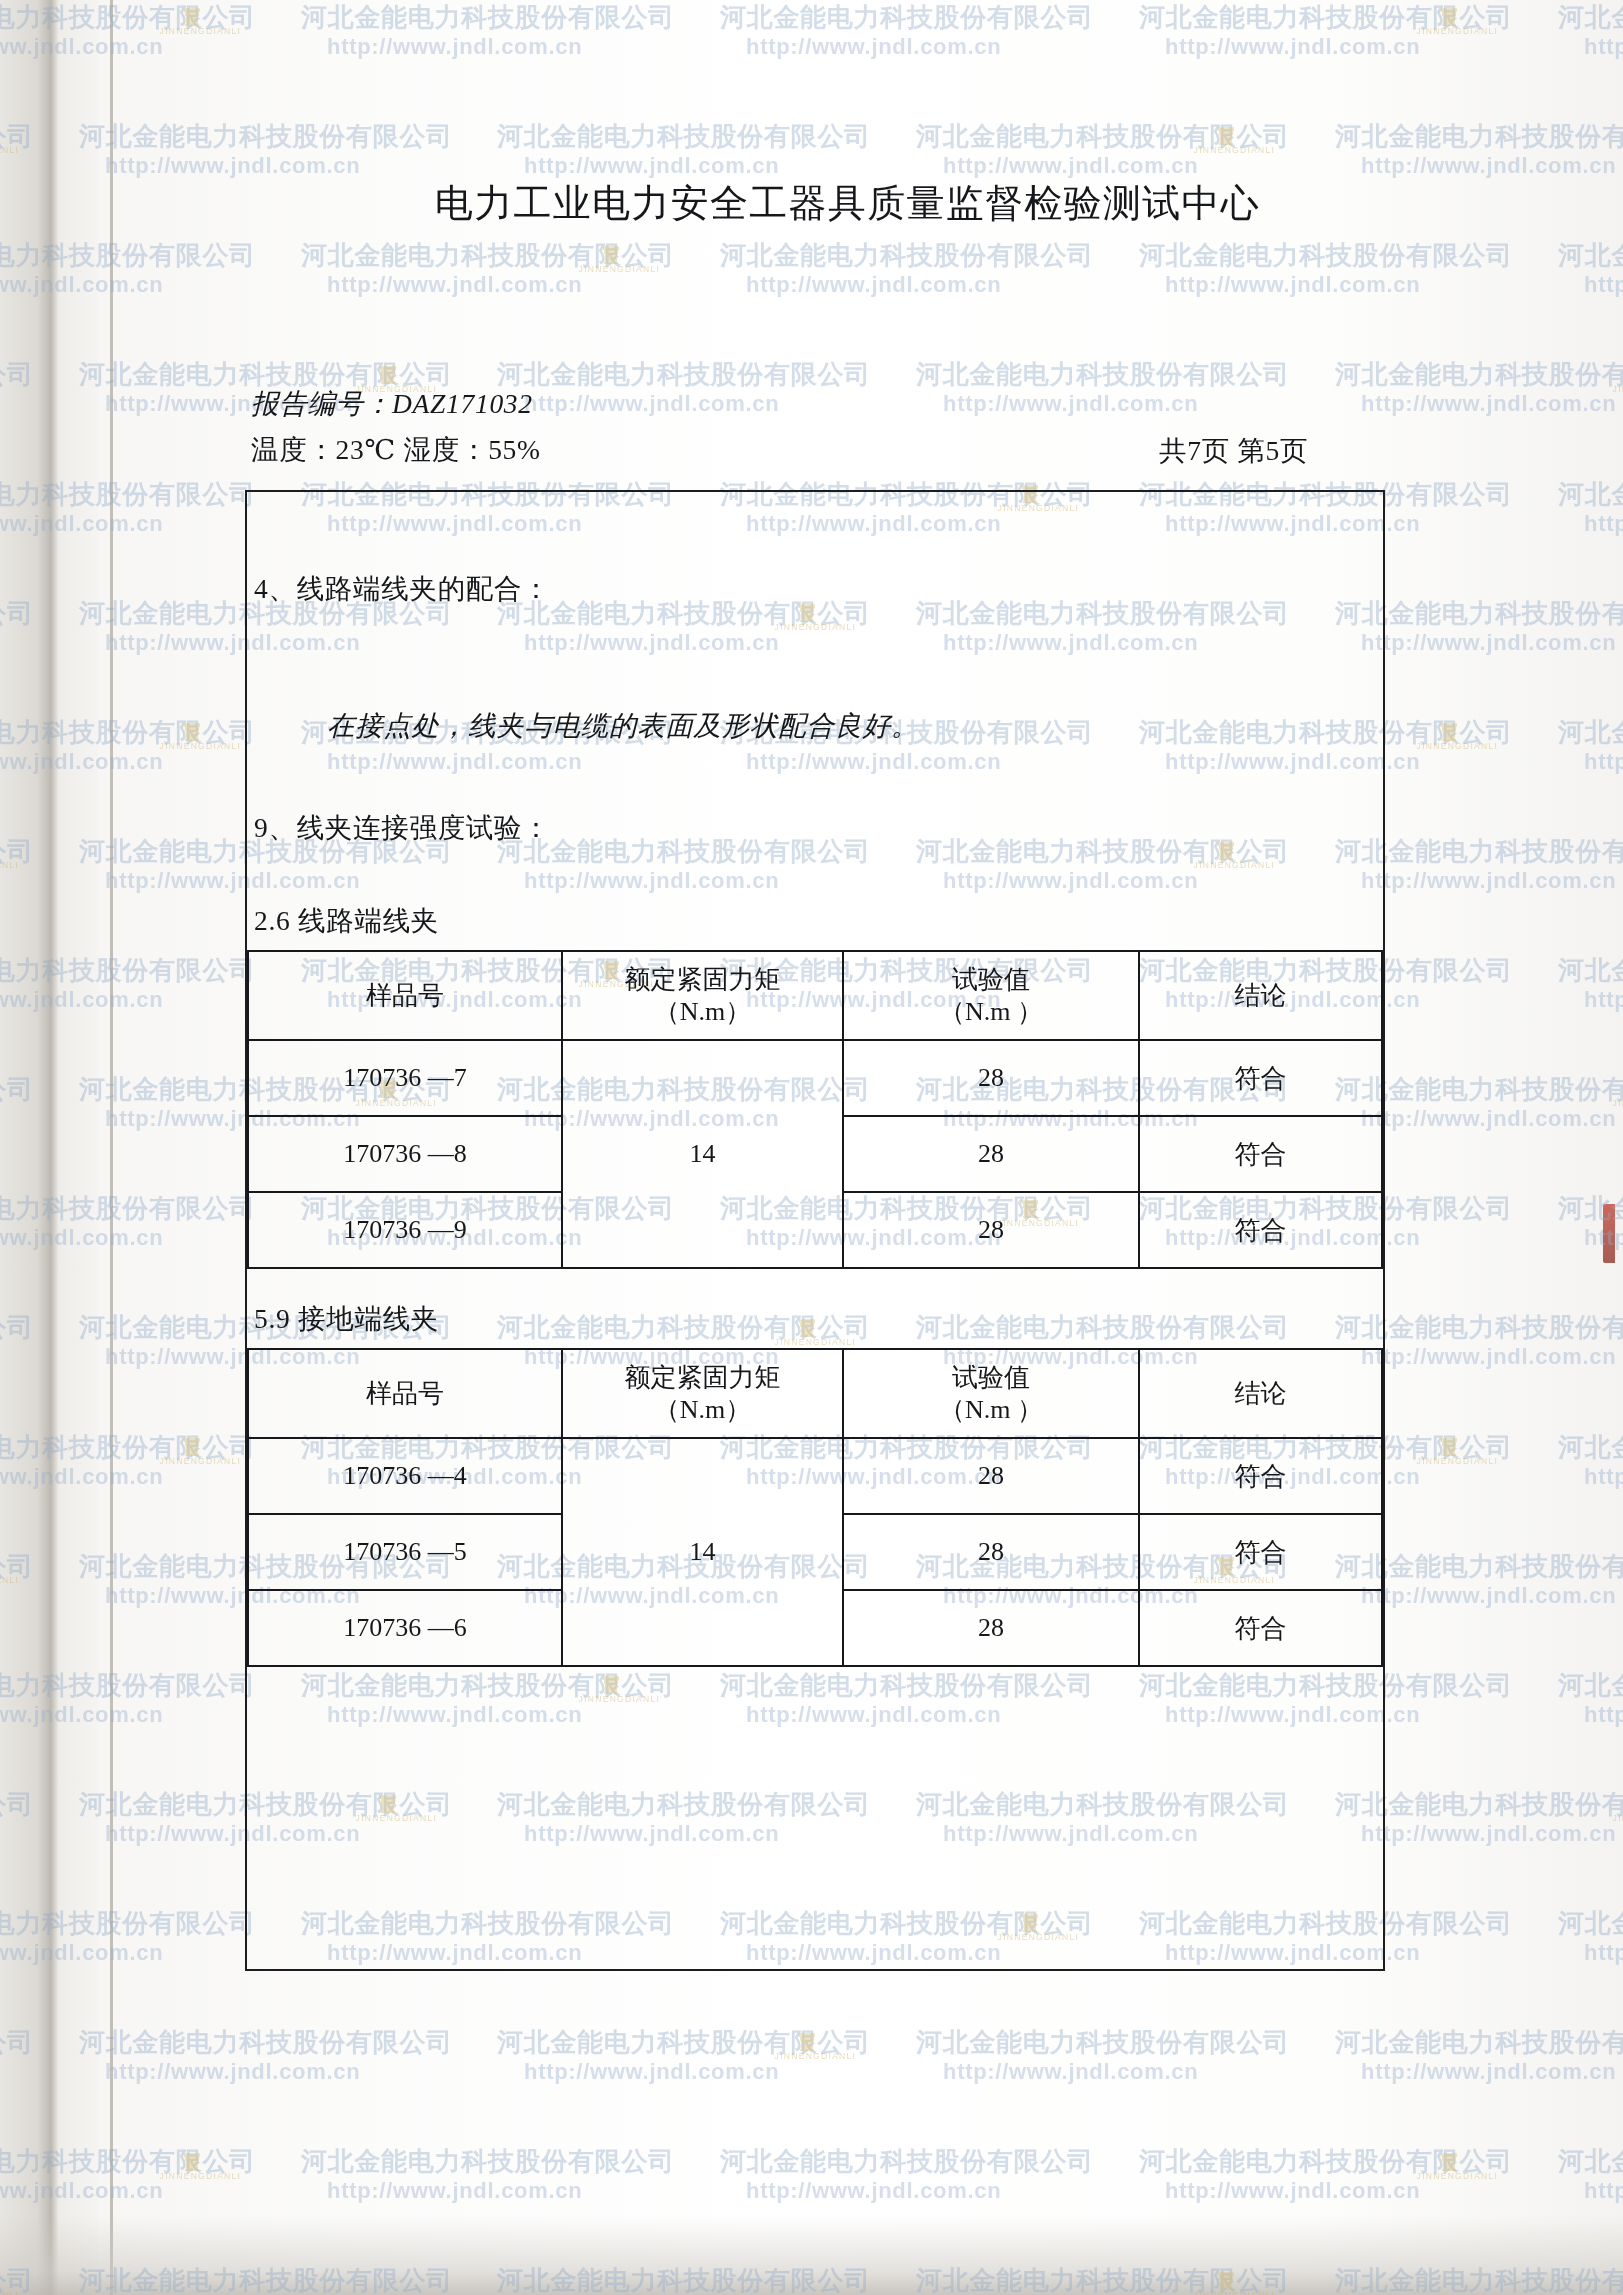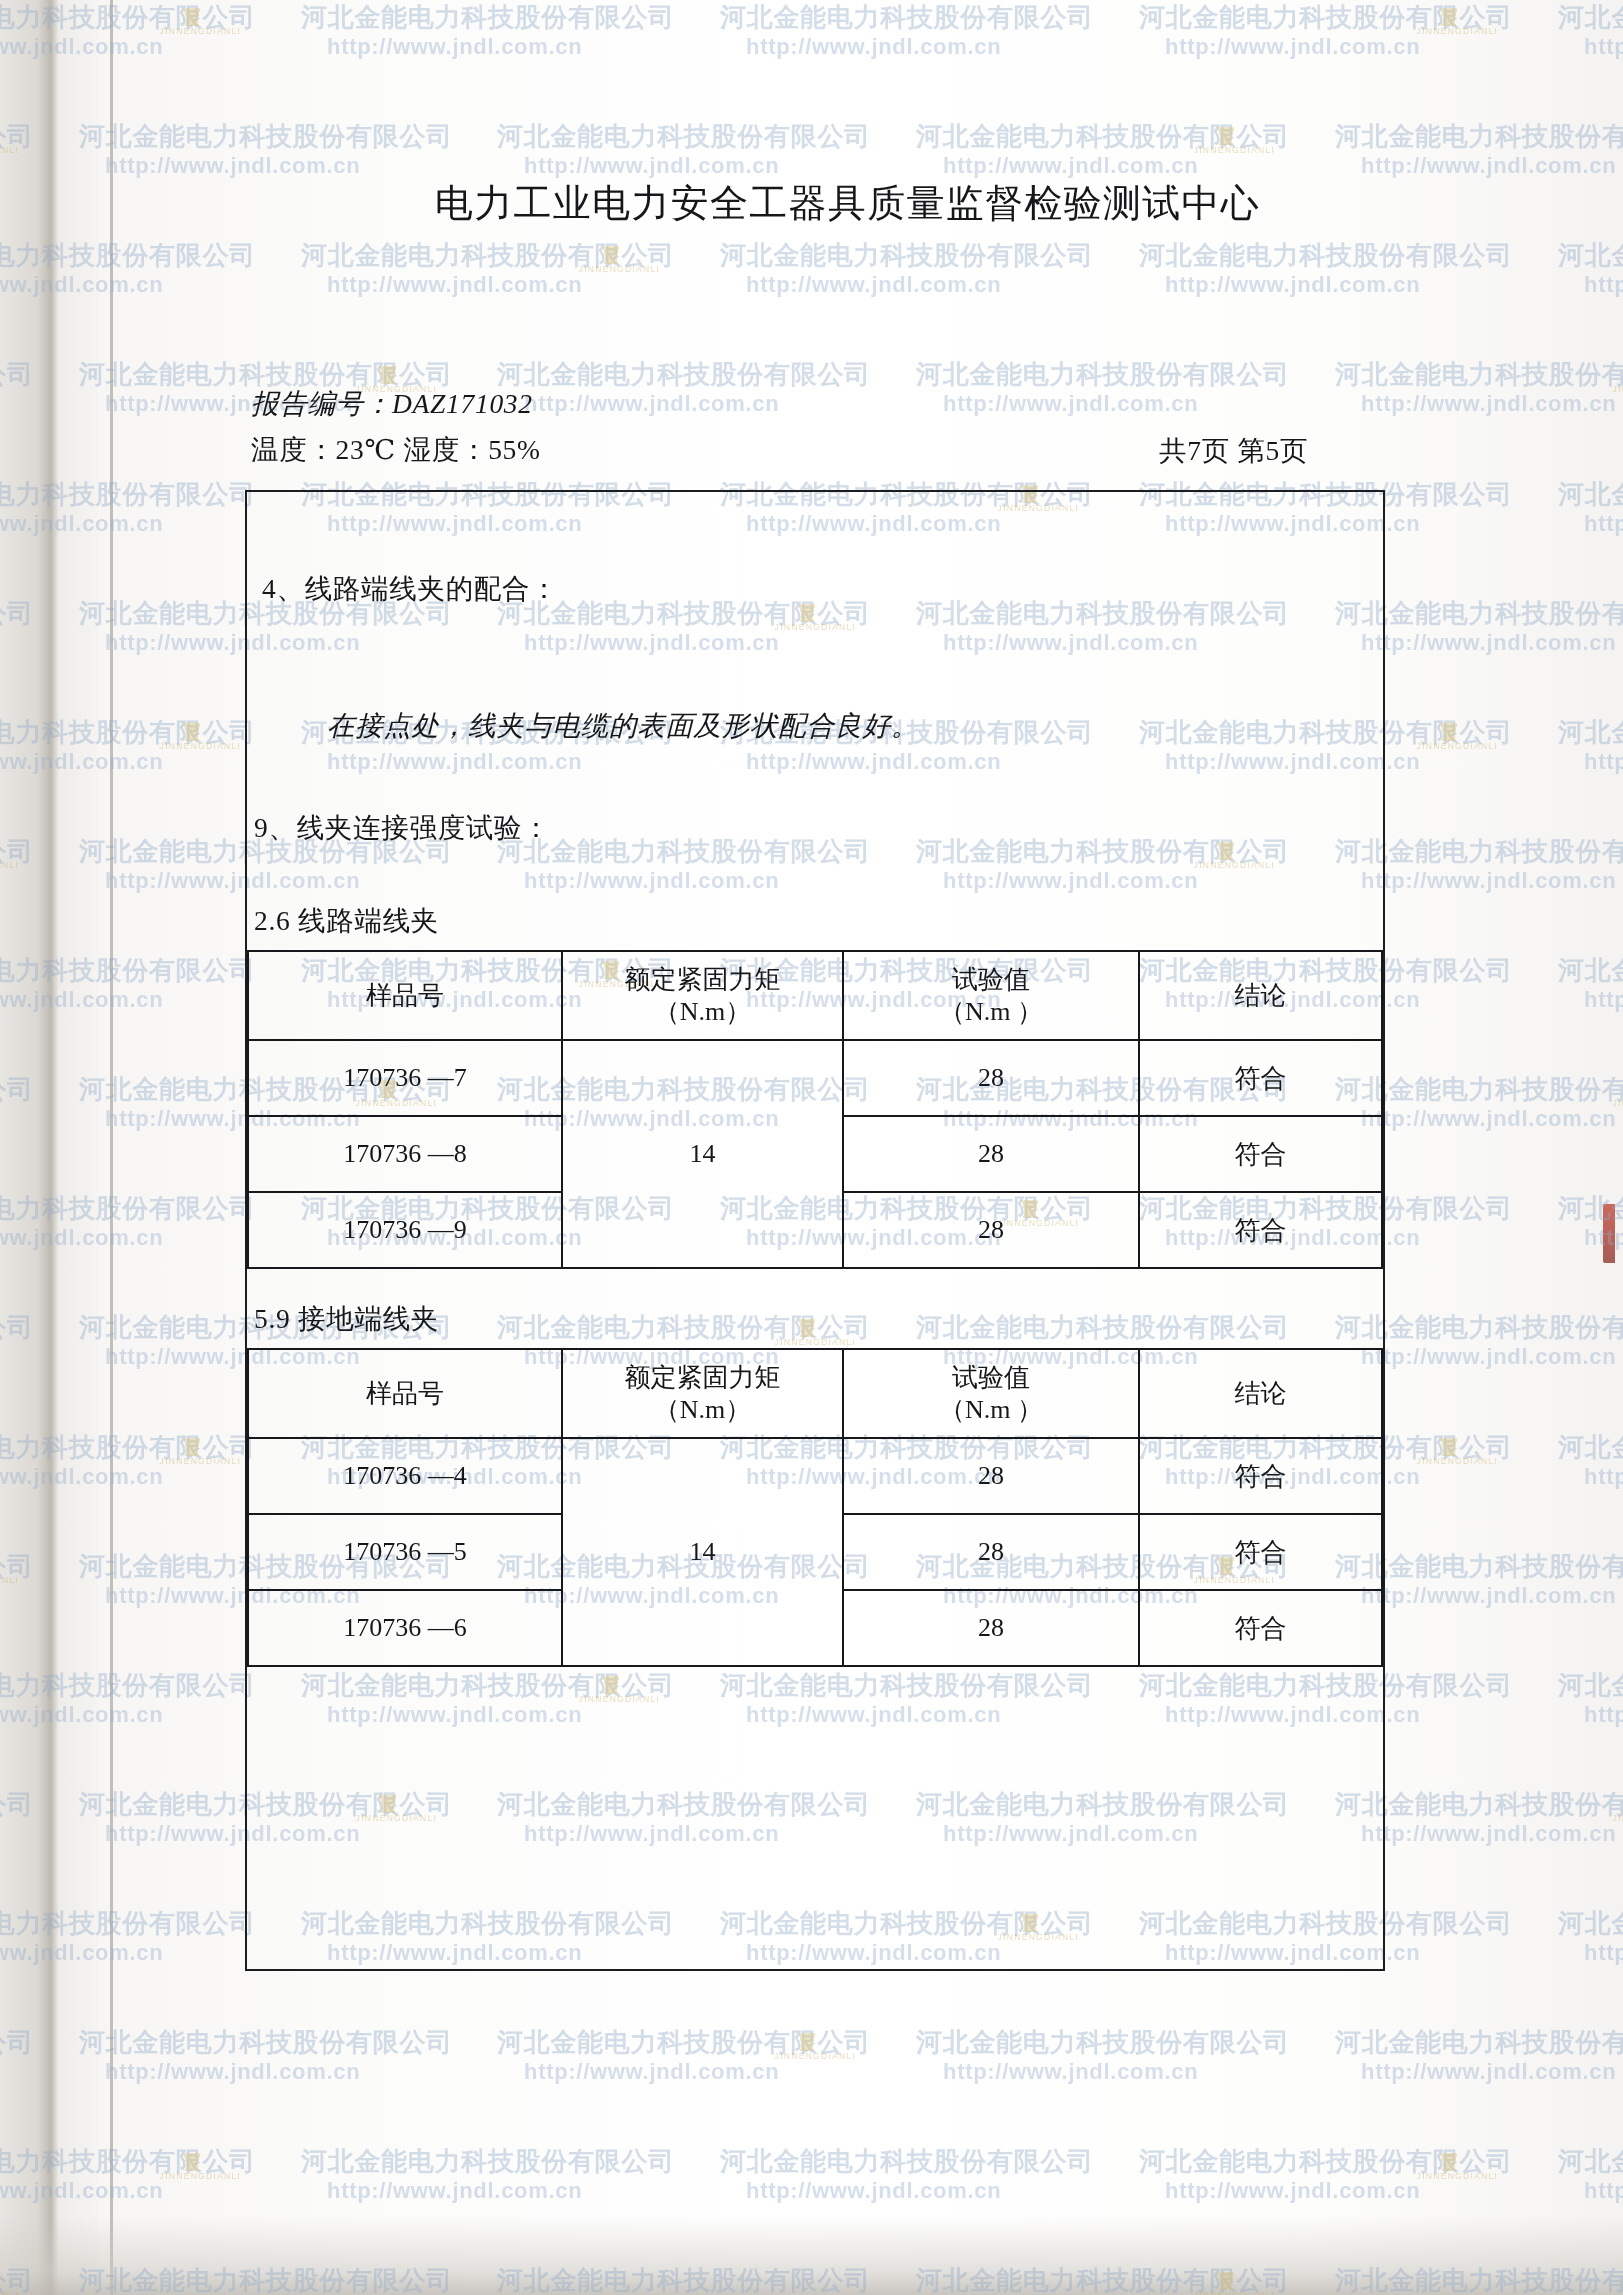--- a/index.html
+++ b/index.html
@@ -153,21 +153,21 @@
     font-size: 27.5px;
     color: #15171a;
     letter-spacing: 0.7px;
   }
   .body-text {
     position: absolute;
     font-size: 27.5px;
     color: #15171a;
     letter-spacing: 0.7px;
   }
-  #s4-title { left: 262px; top: 571px; }
+  #s4-title { left: 254px; top: 571px; }
   #s4-line1 { left: 327px; top: 641px; }
   #s4-line2 { left: 327px; top: 708px; font-style: italic; }
   #s5-title { left: 254px; top: 810px; }
   #s51-title { left: 254px; top: 903px; }
   #s52-title { left: 254px; top: 1301px; }
 
   table.data {
     position: absolute;
     border-collapse: collapse;
     table-layout: fixed;

